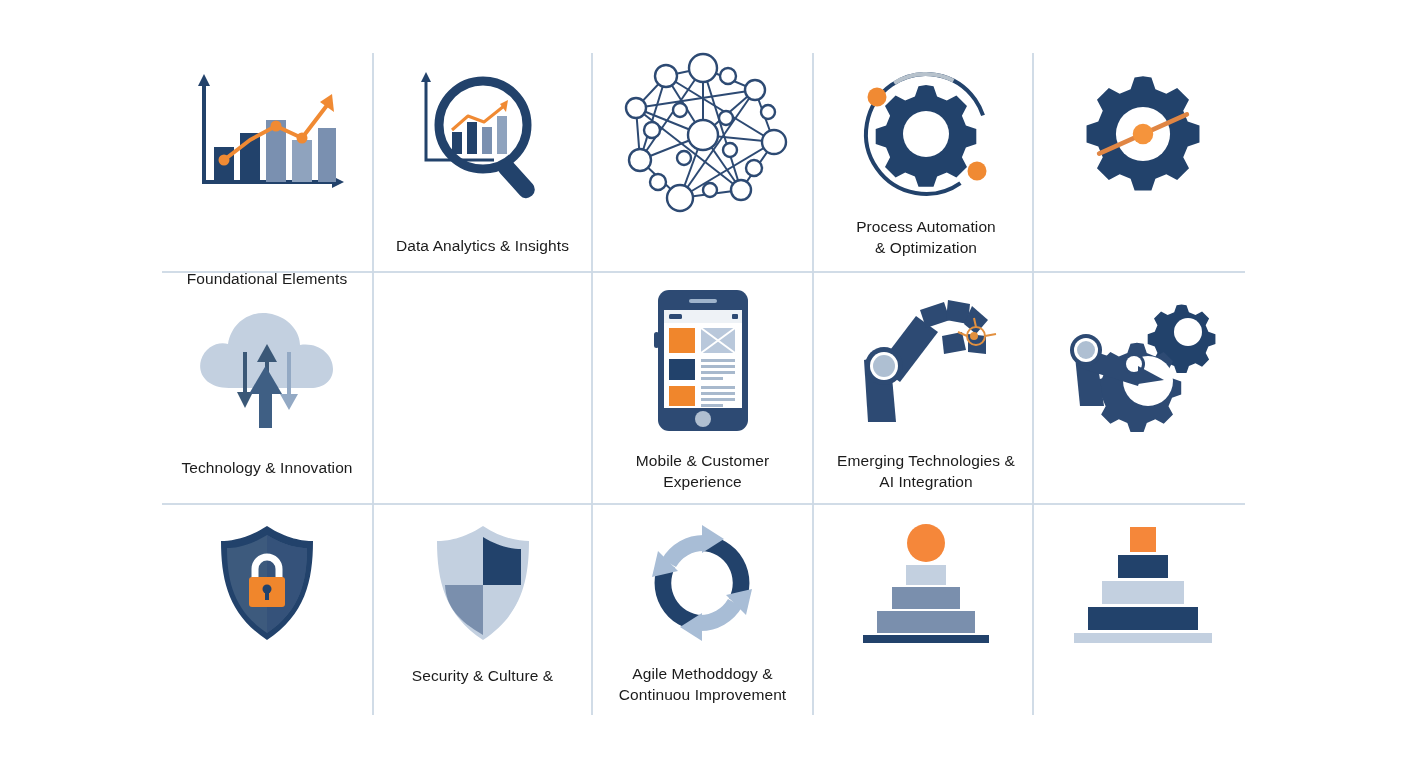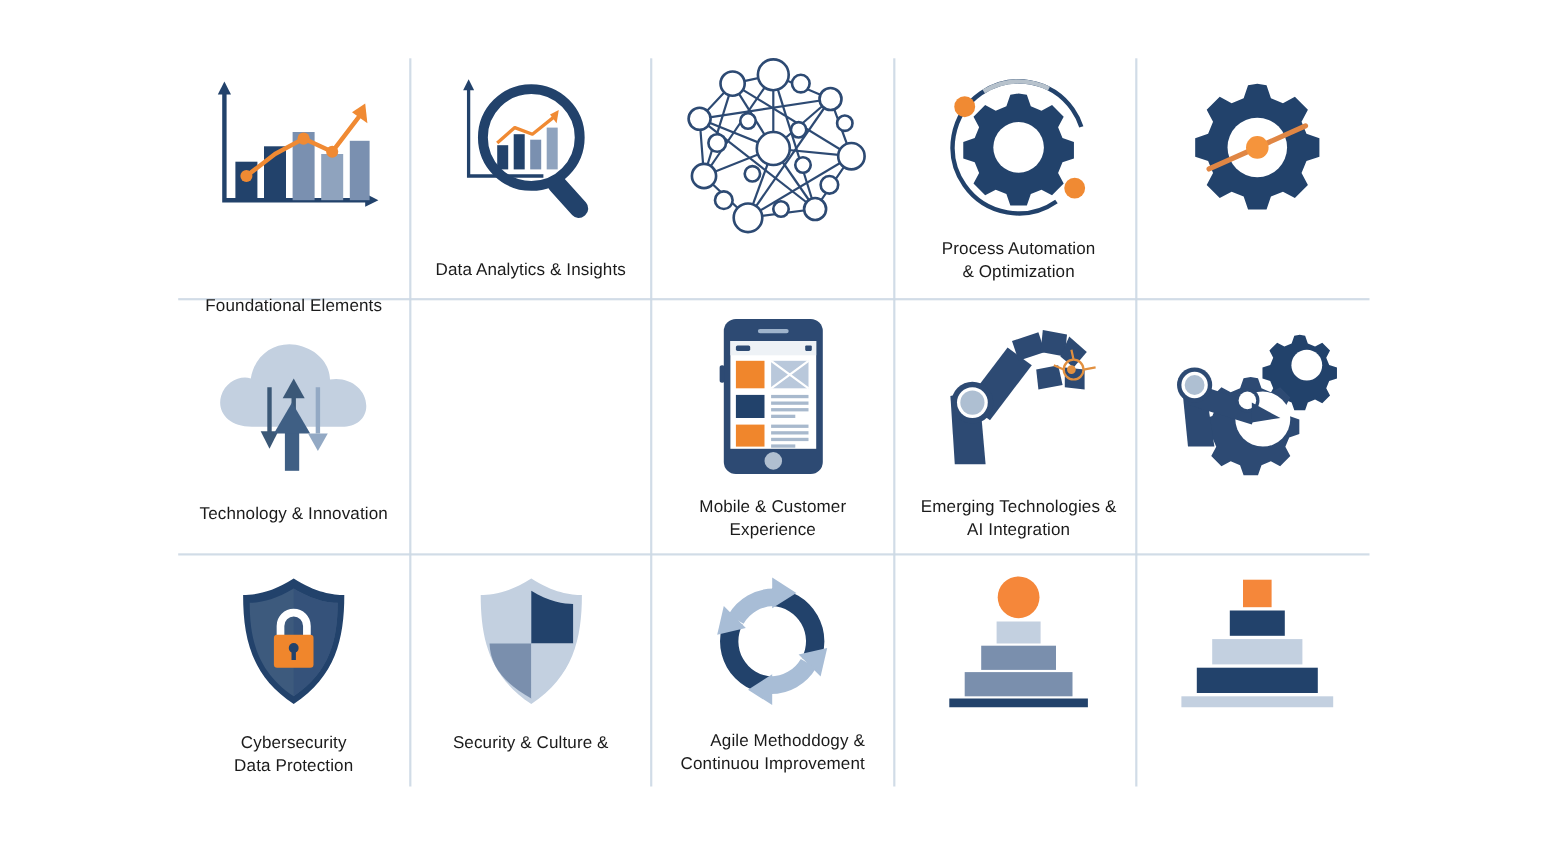--- a/index.html
+++ b/index.html
@@ -291,22 +291,20 @@
       <svg width="100" height="120" viewBox="0 0 100 120">
         <path d="M50 3 C70 16 86 18 96 18 C96 58 88 92 50 117 C12 92 4 58 4 18 C14 18 30 16 50 3 Z" fill="#22426b"></path>
         <path d="M50 12 C68 23 82 25 90 25 C90 58 83 88 50 110 C17 88 10 58 10 25 C18 25 32 23 50 12 Z" fill="#3d5a7d"></path>
         <path d="M50 12 C68 23 82 25 90 25 C90 58 83 88 50 110 Z" fill="#35527a"></path>
         <path d="M38 58 L38 46 a12 12 0 0 1 24 0 L62 58" fill="none" stroke="#ffffff" stroke-width="7"></path>
         <rect x="32" y="54" width="36" height="30" rx="3" fill="#f0862c"></rect>
         <circle cx="50" cy="66" r="4.5" fill="#22426b"></circle>
         <rect x="48" y="68" width="4" height="9" fill="#22426b"></rect>
       </svg>
     </div>
-    <div class="caption" style="margin-top:22px;">Cybersecurity
-Data Protection</div>
   </div>
 
   <div class="cell" style="left:380px;top:522px;width:205px;">
     <div class="icon-wrap" style="height:122px;">
       <svg width="100" height="120" viewBox="0 0 100 120">
         <path d="M50 3 C70 16 86 18 96 18 C96 58 88 92 50 117 C12 92 4 58 4 18 C14 18 30 16 50 3 Z" fill="#c3d0e0"></path>
         <path d="M50 14 C66 24 80 26 88 26 L88 62 L50 62 Z" fill="#22426b"></path>
         <path d="M50 62 L12 62 C13 84 26 98 50 112 Z" fill="#7a8fad"></path>
         <path d="M50 62 L88 62 C86 84 74 98 50 112 Z" fill="#c3d0e0"></path>
       </svg>
@@ -324,21 +322,21 @@
         <path d="M62 108 a48 48 0 0 1 -41 -72 l14 9 a32 32 0 0 0 27 47 z" fill="#22426b"></path>
         <path d="M18 28 L38 48 L12 54 Z" fill="#a8bdd6"></path>
 
         <path d="M22 36 a48 48 0 0 1 42 -24 l0 16 a32 32 0 0 0 -28 16 z" fill="#a8bdd6"></path>
         <path d="M62 2 L62 30 L84 16 Z" fill="#a8bdd6"></path>
 
         <path d="M102 84 a48 48 0 0 1 -42 24 l0 -16 a32 32 0 0 0 28 -16 z" fill="#a8bdd6"></path>
         <path d="M62 118 L62 90 L40 104 Z" fill="#a8bdd6"></path>
       </svg>
     </div>
-    <div class="caption" style="margin-top:20px;text-align:right;">Agile Methoddogy &amp;
+    <div class="caption" style="margin-top:20px;">Agile Methoddogy &amp;
 Continuou Improvement</div>
   </div>
 
   <div class="cell" style="left:820px;top:522px;width:212px;">
     <div class="icon-wrap" style="height:122px;">
       <svg width="150" height="120" viewBox="0 0 150 120">
         <circle cx="75" cy="20" r="19" fill="#f5873a"></circle>
         <rect x="55" y="42" width="40" height="20" fill="#c3d0e0"></rect>
         <rect x="41" y="64" width="68" height="22" fill="#7a8fad"></rect>
         <rect x="26" y="88" width="98" height="22" fill="#7a8fad"></rect>

